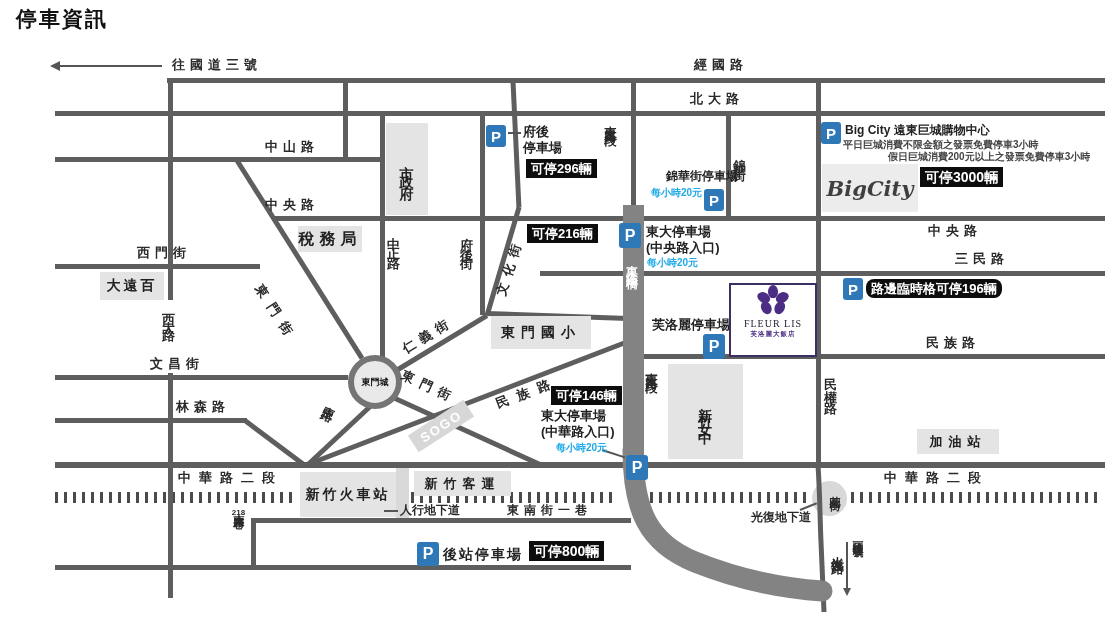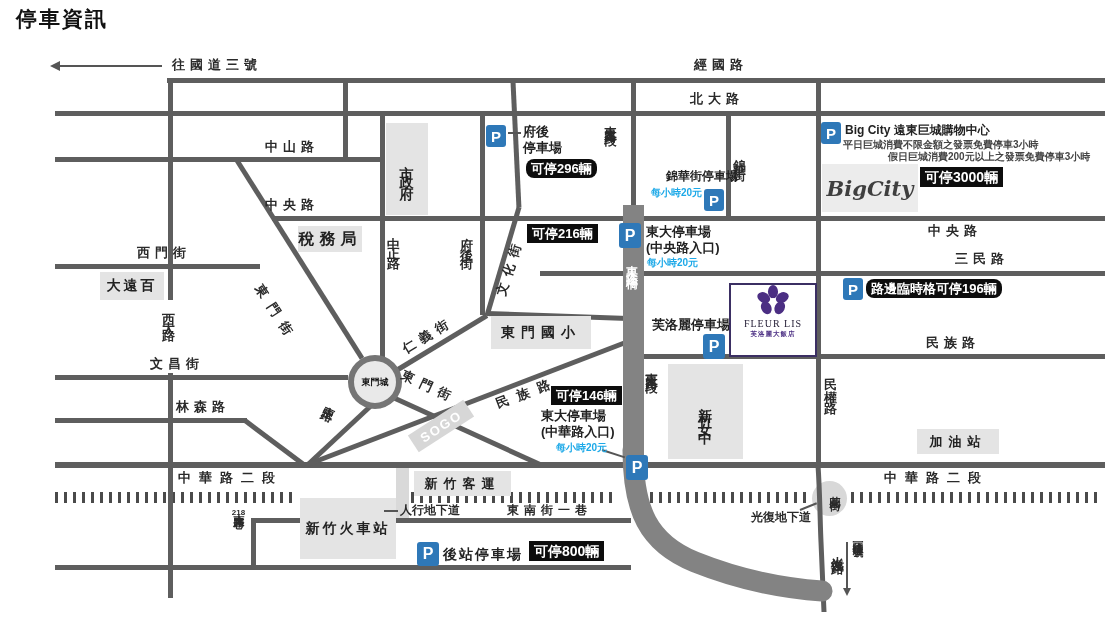--- a/index.html
+++ b/index.html
@@ -212,21 +212,21 @@
     </div>
   <div class="box" style="left:100px;top:272px;width:64px;height:28px;letter-spacing:3px;">
       <span>大遠百</span>
     </div>
   <div class="box" style="left:491px;top:316px;width:100px;height:33px;letter-spacing:6px;">
       <span>東門國小</span>
     </div>
   <div class="sogo">
       <span>SOGO</span>
     </div>
-  <div class="box" style="left:300px;top:472px;width:96px;height:61px;letter-spacing:3px;font-size:14px;margin-top:26px;">
+  <div class="box" style="left:300px;top:472px;width:96px;height:45px;letter-spacing:3px;font-size:14px;">
       <span>新竹火車站</span>
     </div>
   <div class="box" style="left:414px;top:471px;width:97px;height:25px;letter-spacing:6px;font-size:13px;">
       <span>新竹客運</span>
     </div>
   <div class="box v" style="left:668px;top:364px;width:75px;height:95px;letter-spacing:8px;">
       <span>新竹女中</span>
     </div>
   <div class="box" style="left:917px;top:429px;width:82px;height:25px;letter-spacing:6px;font-size:13px;">
       <span>加油站</span>
@@ -297,21 +297,21 @@
   <div class="arrowheadD" style="left:843px;top:588px;"></div>
 
   <div class="pico" style="left:486px;top:125px;">
       <span>P</span>
     </div>
   <div class="pointer" style="left:508px;top:132px;width:13px;"></div>
   <div class="ptxt" style="left:523px;top:124px;">
     <div>府後</div>
     <div>停車場</div>
   </div>
-  <div class="badge" style="left:526px;top:159px;border-radius:8px;">可停296輛</div>
+  <div class="badge" style="left:526px;top:159px;">可停296輛</div>
 
   <div class="ptxt" style="left:666px;top:169px;font-size:12px;">錦華街停車場</div>
   <div class="price" style="left:651px;top:186px;">每小時20元</div>
   <div class="pico" style="left:704px;top:189px;">
       <span>P</span>
     </div>
 
   <div class="pico" style="left:821px;top:122px;">
       <span>P</span>
     </div>

